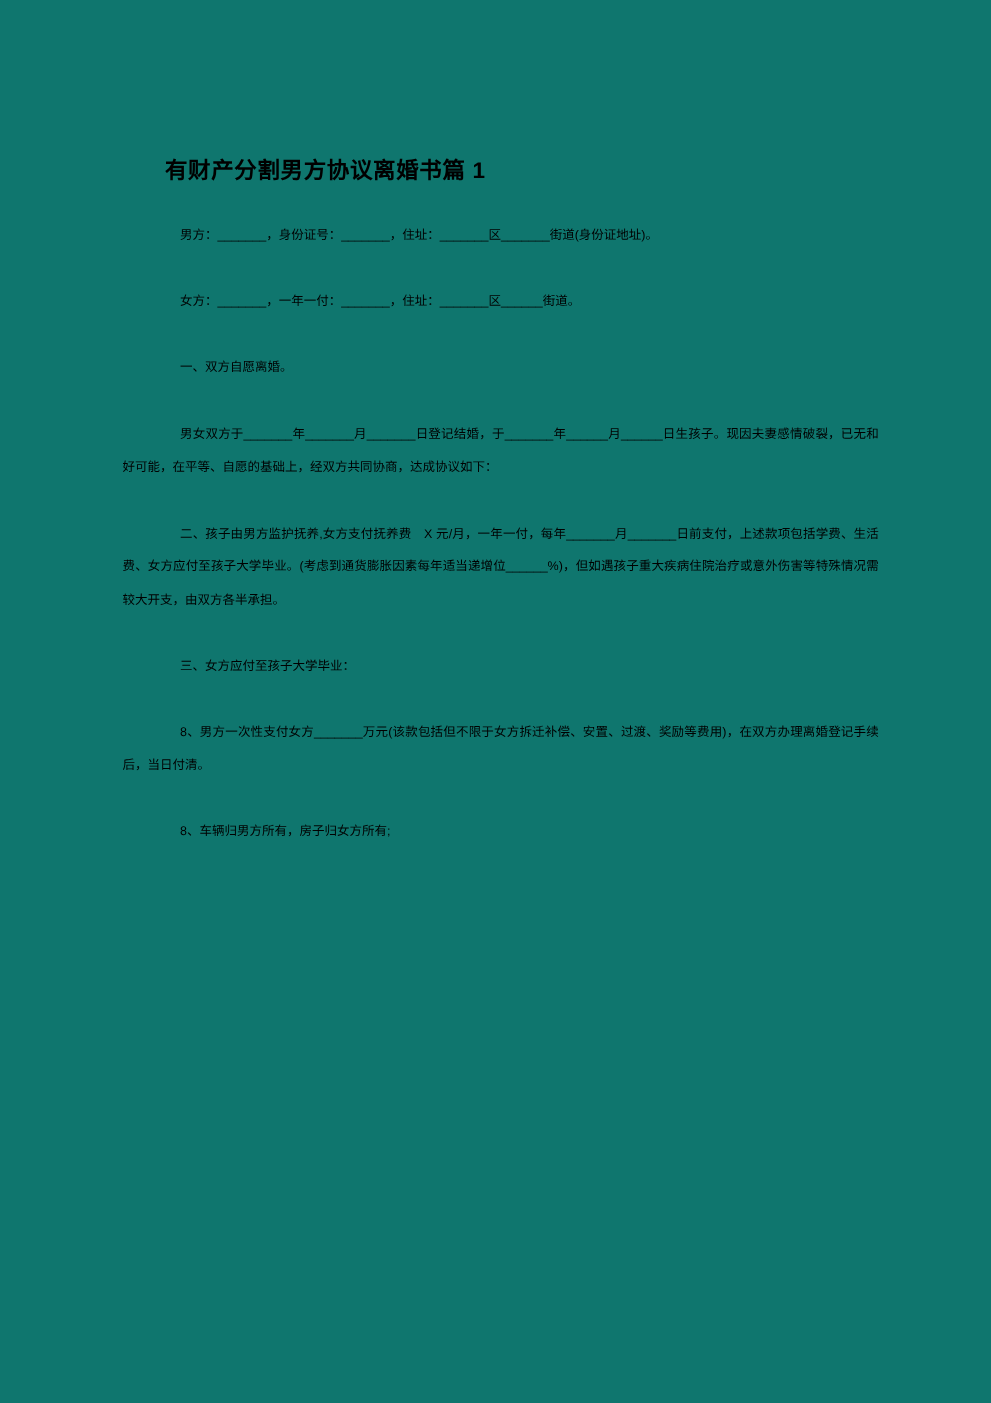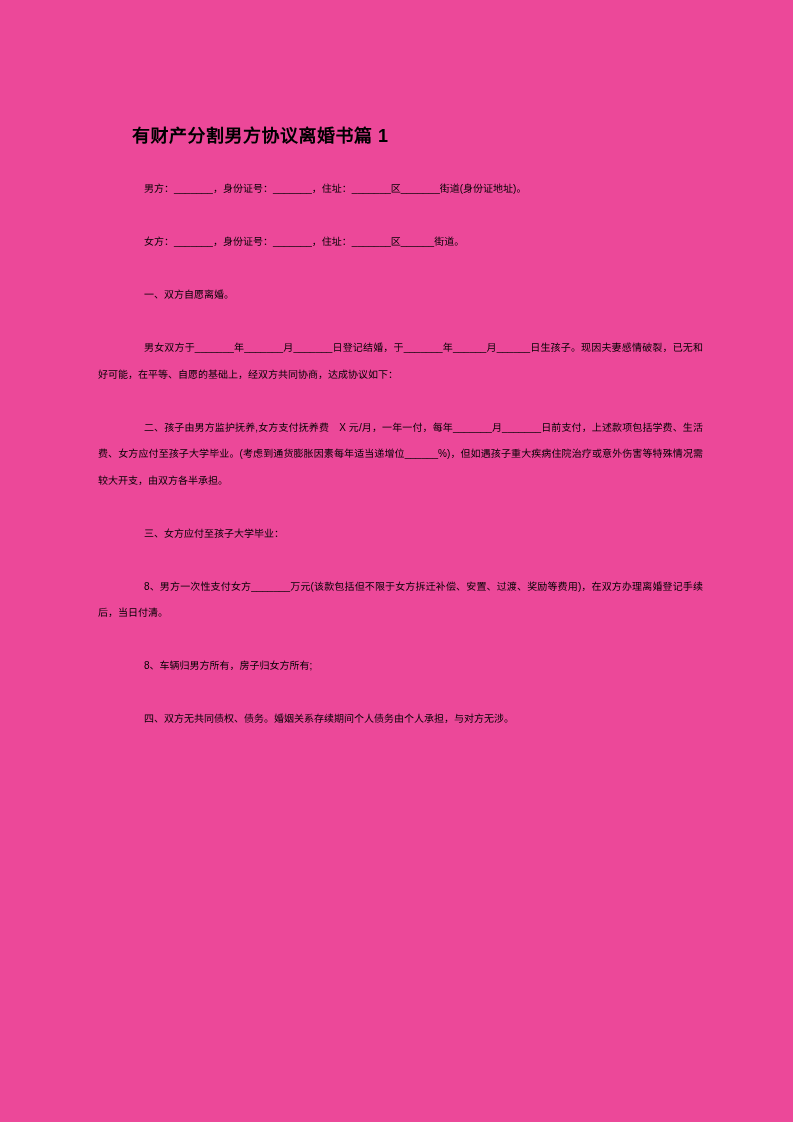--- a/index.html
+++ b/index.html
@@ -5,21 +5,21 @@
   html, body {
     margin: 0;
     padding: 0;
     background: #ffffff;
   }
   .page {
     position: relative;
     width: 793px;
     height: 1122px;
     box-sizing: border-box;
-    background: #ec4899;
+    background: #0f766e;
     color: #000000;
     padding: 122px 90px 0 98px;
     overflow: hidden;
     font-family: "Liberation Sans", "DejaVu Sans", sans-serif;
   }
   .doc-title {
     font-size: 18px;
     font-weight: 700;
     line-height: 28px;
     margin: 0 0 26px 0;
@@ -36,30 +36,29 @@
   }
 </style>
 </head>
 <body>
 
 <div class="page">
   <h1 class="doc-title">有财产分割男方协议离婚书篇 1</h1>
 
   <p class="para">男方：_______，身份证号：_______，住址：_______区_______街道(身份证地址)。</p>
 
-  <p class="para">女方：_______，身份证号：_______，住址：_______区______街道。</p>
+  <p class="para">女方：_______，一年一付：_______，住址：_______区______街道。</p>
 
   <p class="para">一、双方自愿离婚。</p>
 
   <p class="para">男女双方于_______年_______月_______日登记结婚，于_______年______月______日生孩子。现因夫妻感情破裂，已无和好可能，在平等、自愿的基础上，经双方共同协商，达成协议如下：</p>
 
   <p class="para">二、孩子由男方监护抚养,女方支付抚养费　X 元/月，一年一付，每年_______月_______日前支付，上述款项包括学费、生活费、女方应付至孩子大学毕业。(考虑到通货膨胀因素每年适当递增位______%)，但如遇孩子重大疾病住院治疗或意外伤害等特殊情况需较大开支，由双方各半承担。</p>
 
   <p class="para">三、女方应付至孩子大学毕业：</p>
 
   <p class="para">8、男方一次性支付女方_______万元(该款包括但不限于女方拆迁补偿、安置、过渡、奖励等费用)，在双方办理离婚登记手续后，当日付清。</p>
 
   <p class="para">8、车辆归男方所有，房子归女方所有;</p>
 
 
 
-  <p class="para">四、双方无共同债权、债务。婚姻关系存续期间个人债务由个人承担，与对方无涉。</p>
 </div>
 
 </body></html>

